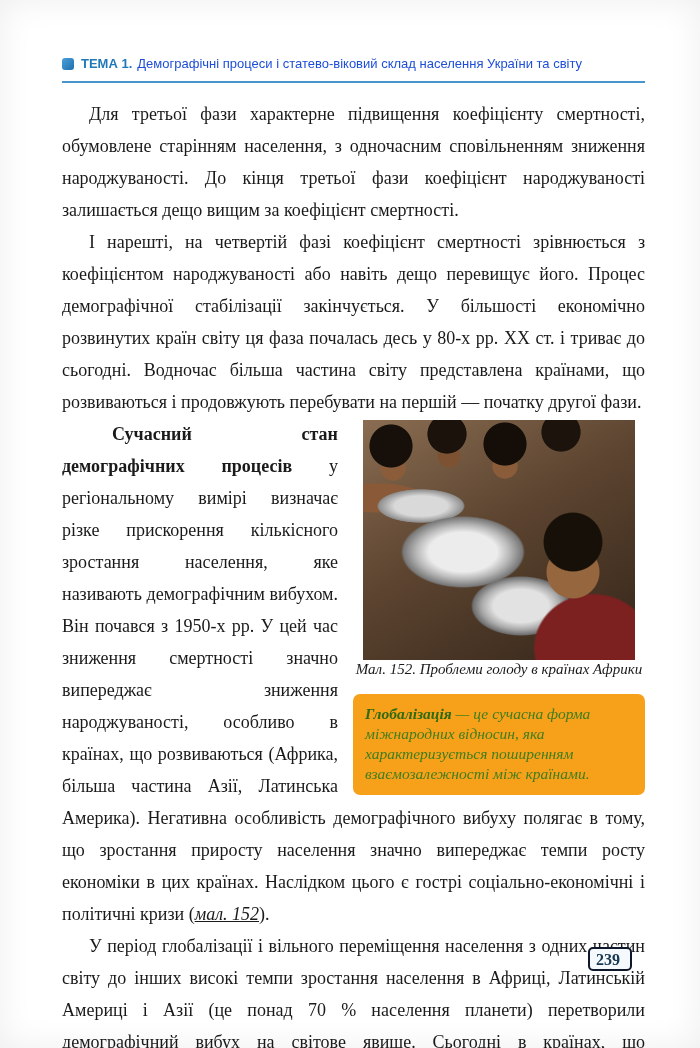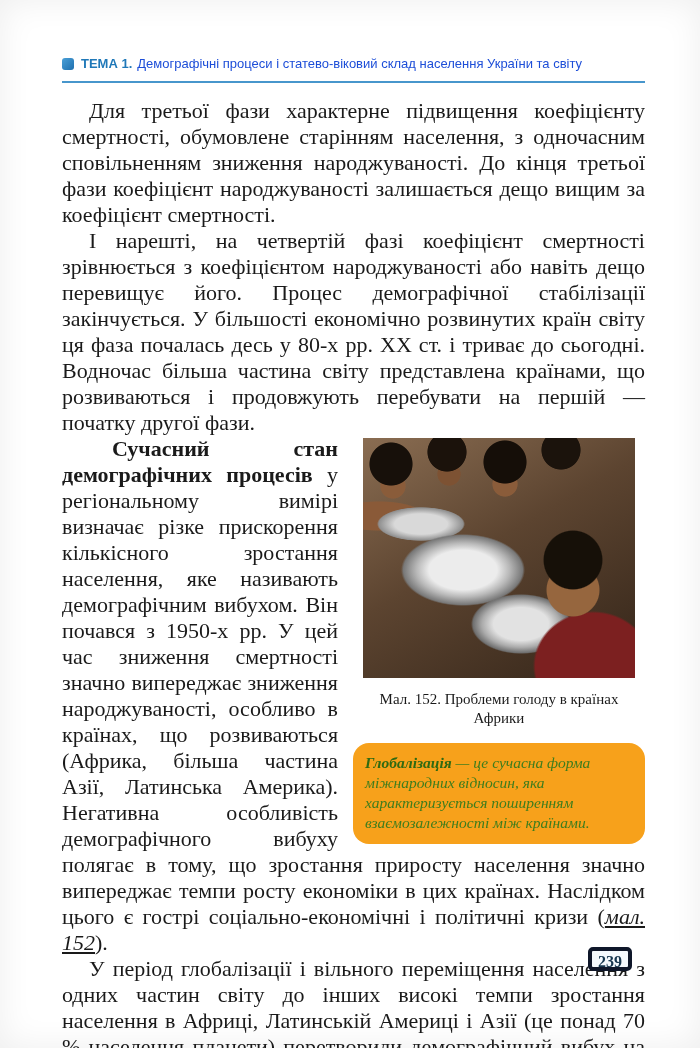--- a/index.html
+++ b/index.html
@@ -31,21 +31,21 @@
     border-radius: 3px; margin-right: 7px; flex: 0 0 auto;
   }
   .hdr-label { color: #1f78b8; font-weight: bold; margin-right: 5px; }
   .hdr-title { color: #1d4ed8; }
   .hdr-rule {
     height: 2px; background: #4796cc; margin-top: 9px; margin-bottom: 15px;
   }
   
   .para {
     margin: 0;
-    font-size: 22px; line-height: 26px;
+    font-size: 18px; line-height: 32px;
     text-align: justify;
     text-indent: 27px;
   }
   .para b { font-weight: bold; margin-left: 23px; }
   .para i { font-style: italic; text-decoration: underline; }
   .clear { clear: both; }
   
   .right-col {
     float: right;
     width: 292px;
@@ -68,51 +68,52 @@
       radial-gradient(22px 22px at 28px 26px, #17100a 0 96%, transparent 100%),
       radial-gradient(20px 20px at 84px 14px, #1b120b 0 96%, transparent 100%),
       radial-gradient(22px 22px at 142px 24px, #150e08 0 96%, transparent 100%),
       radial-gradient(20px 20px at 198px 12px, #1b130c 0 96%, transparent 100%),
       radial-gradient(13px 13px at 30px 48px, #8a5c3a 0 94%, transparent 100%),
       radial-gradient(12px 12px at 86px 36px, #7d5233 0 94%, transparent 100%),
       radial-gradient(13px 13px at 142px 46px, #8a5c3a 0 94%, transparent 100%),
       linear-gradient(150deg, #8a6d52 0%, #5c4430 45%, #342519 100%);
   }
   .caption {
-    margin-top: 12px;
+    margin-top: 0;
     font-size: 15px; line-height: 19px;
+    font-style: italic;
     text-align: center;
     color: #1a1a1a;
   }
   .defbox {
     margin-top: 15px;
     box-sizing: border-box;
     width: 292px;
     background: #f7a11b;
-    border-radius: 16px;
+    border-radius: 7px;
     padding: 10px 12px 11px 12px;
     font-style: italic;
     font-size: 15.5px; line-height: 20px;
     color: #3e7d1d;
     text-align: left;
   }
   .def-term { font-weight: bold; color: #2f6a12; }
   
   .pageno {
     position: absolute;
     right: 68px; top: 947px;
     min-width: 44px; height: 24px;
     box-sizing: border-box;
-    border: 4px solid #0f172a;
+    border: 2px solid #0f172a;
     border-radius: 5px;
     background: #f4f9fd;
     font-family: "Liberation Serif", serif;
     font-weight: bold;
     font-size: 16px; line-height: 21px;
-    text-align: right;
+    text-align: left;
     color: #16364f;
     padding: 0 6px;
   }
 </style>
 </head>
 <body>
 
 <div class="page">
 
   <header class="hdr">

